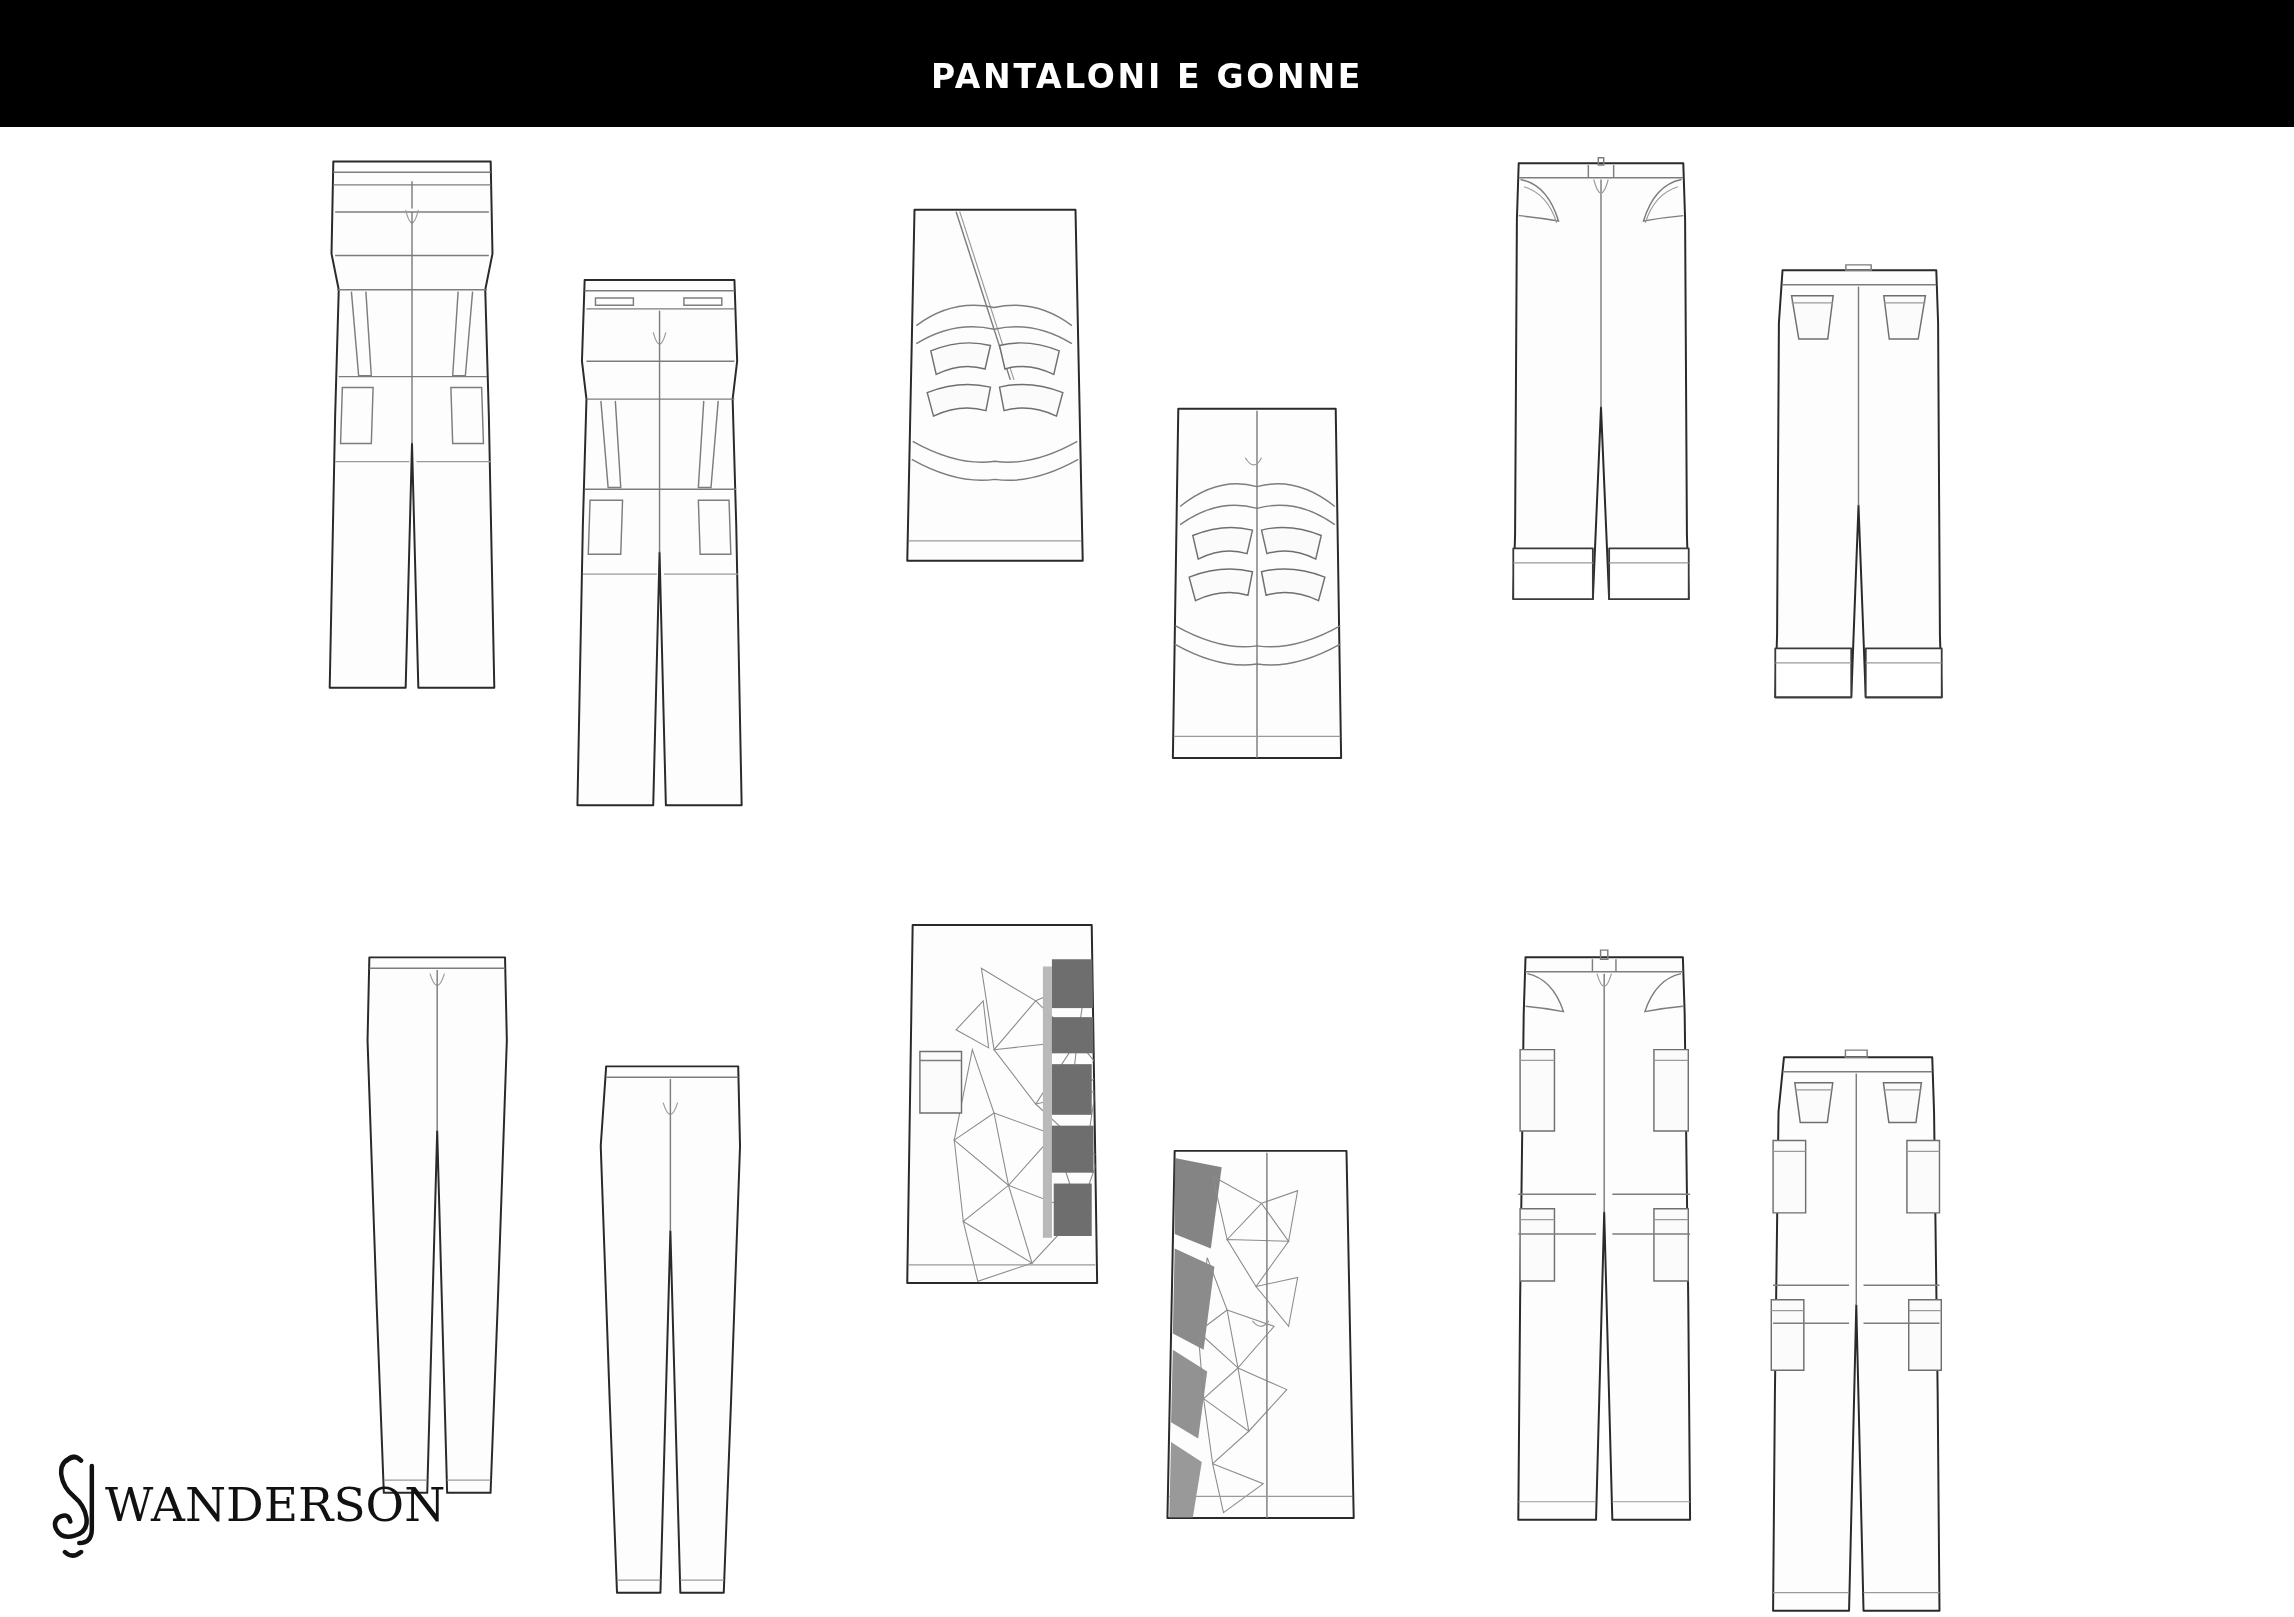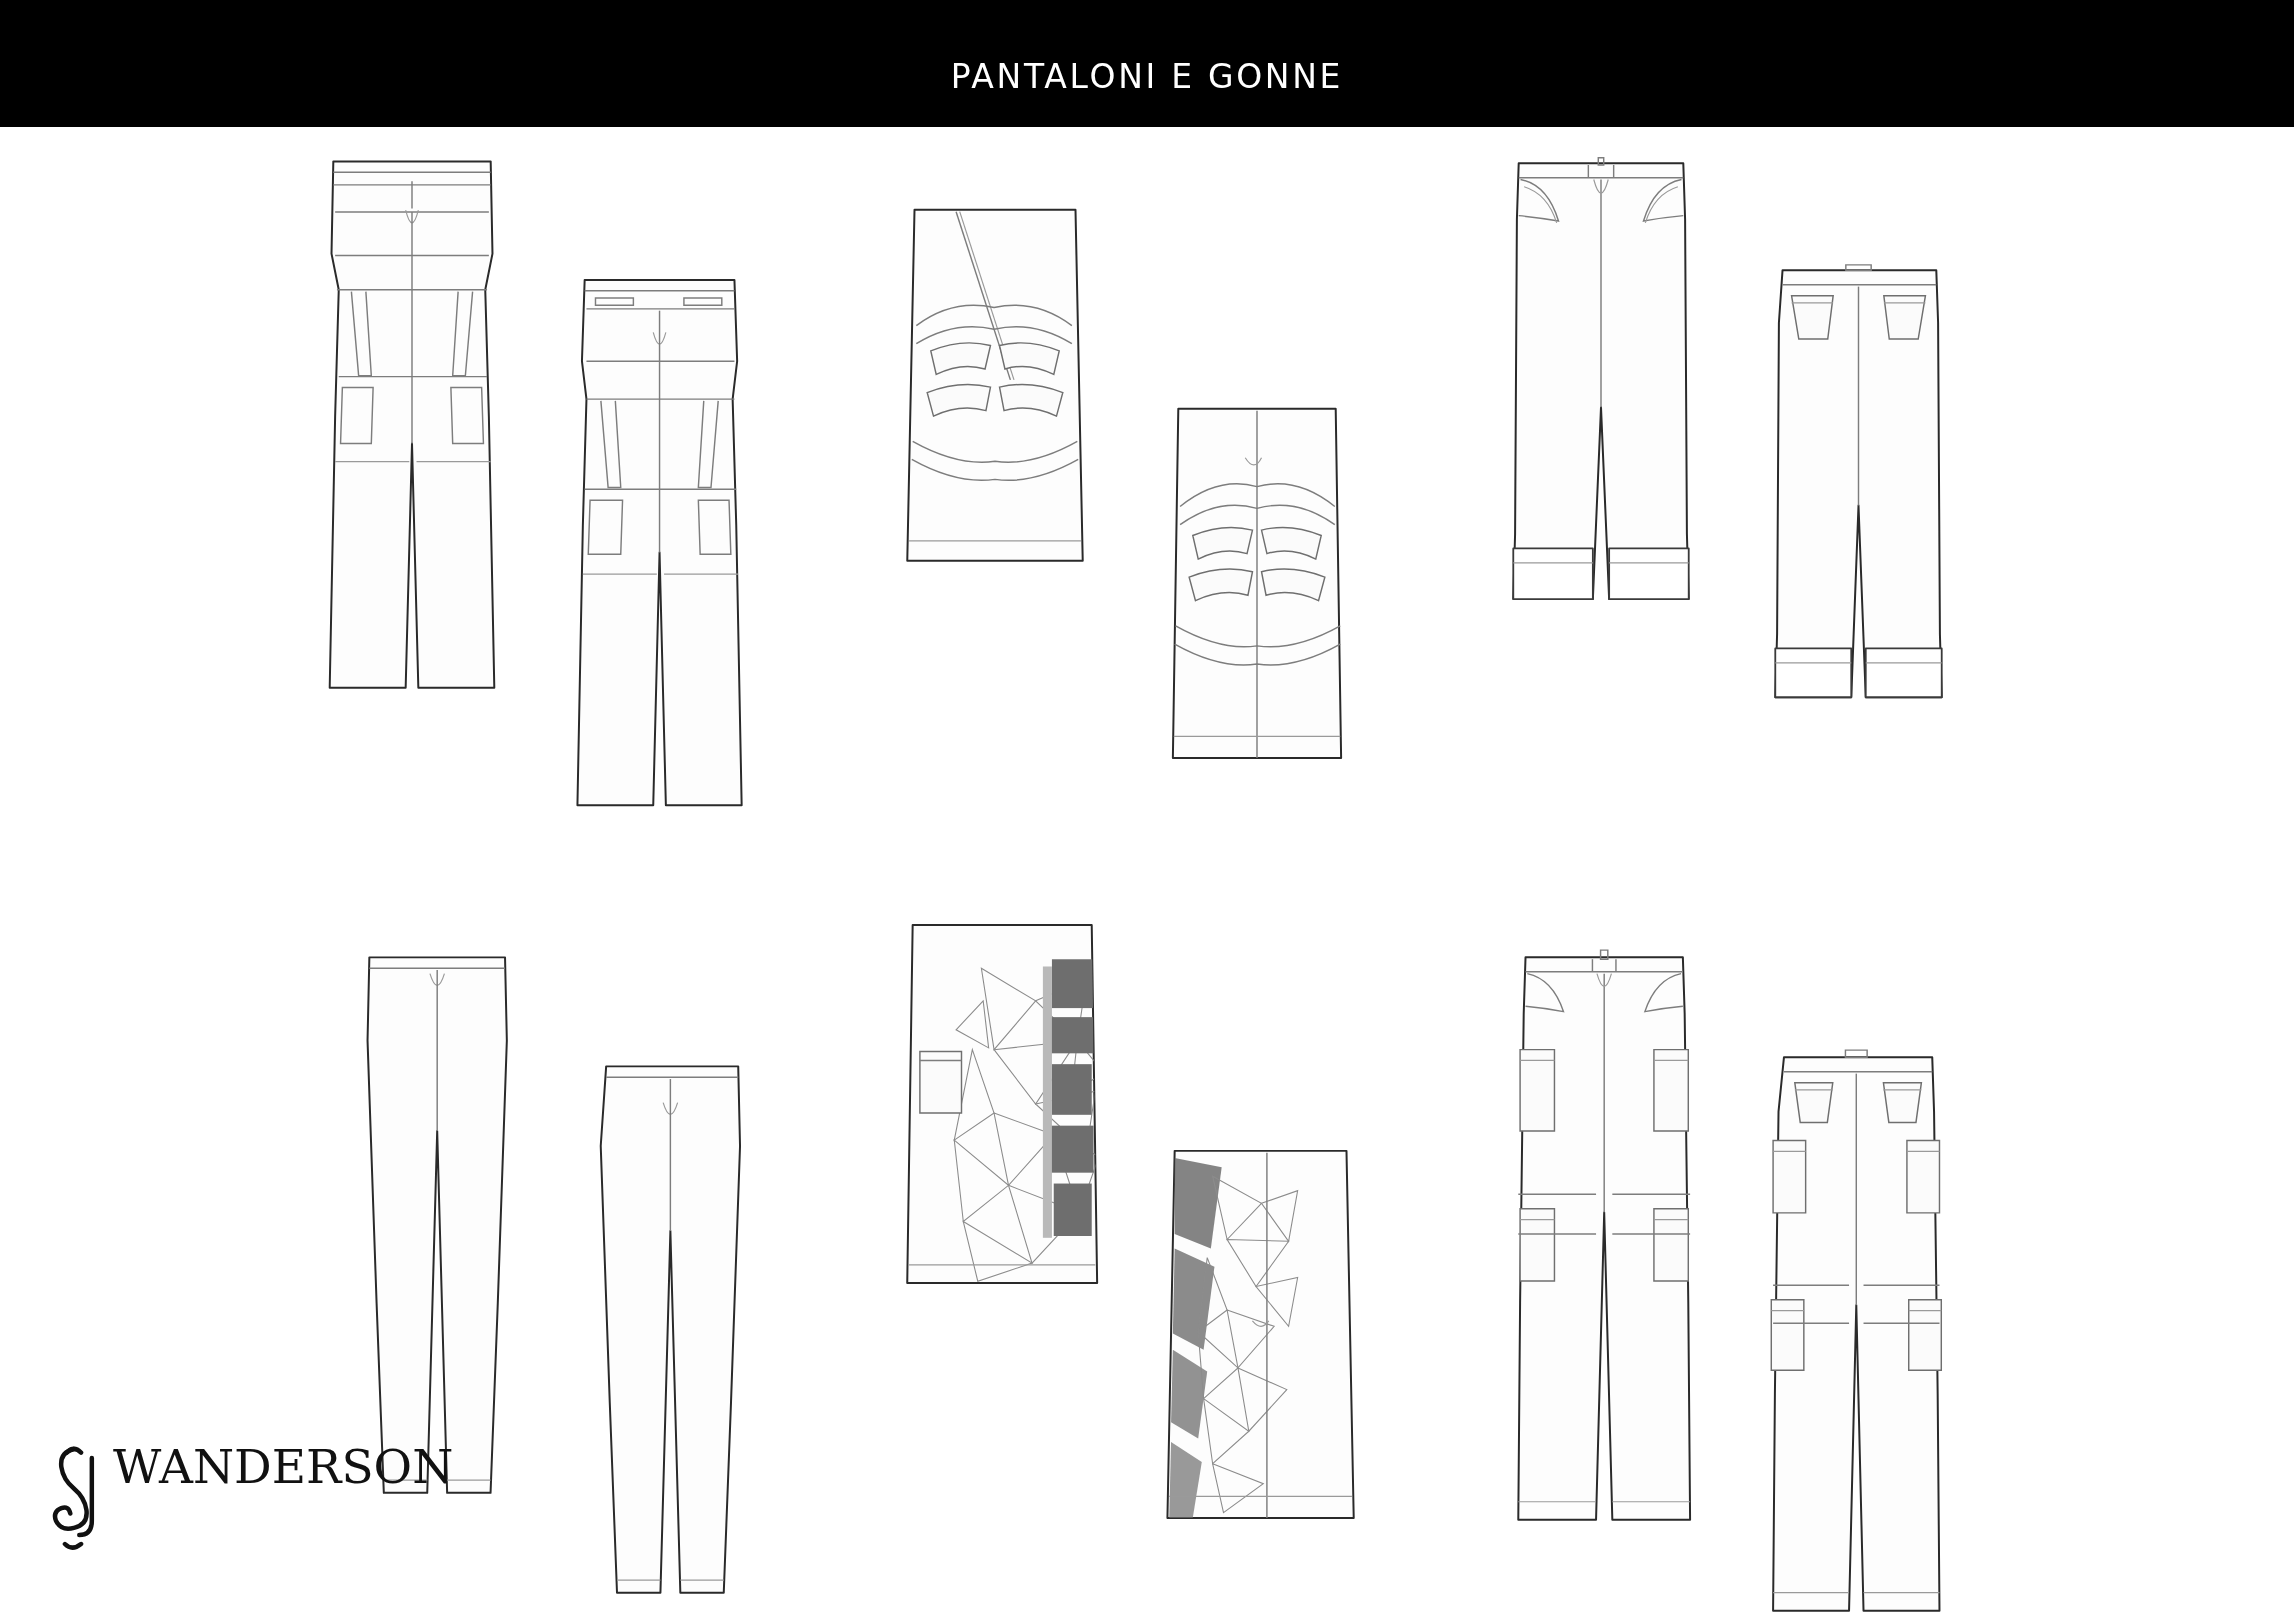--- a/index.html
+++ b/index.html
@@ -27,21 +27,21 @@
     width: 2294px;
     height: 127px;
     background: #000000;
     display: flex;
     align-items: center;
     justify-content: center;
   }
   .header-title {
     color: #ffffff;
     font-family: "DejaVu Sans", sans-serif;
-    font-weight: normal;
+    font-weight: bold;
     font-size: 33px;
     letter-spacing: 2.7px;
     margin-top: 26px;
   }
   
   .sheet {
     position: absolute;
     left: 0;
     top: 127px;
     width: 2294px;
@@ -65,22 +65,22 @@
   .graylite { fill: #b9b9b9; }
   .shard { fill: none; stroke: #8c8c8c; stroke-width: 1.2; }
   
   .logo {
     position: absolute;
     left: 47px;
     top: 1443px;
     width: 326px;
     height: 122px;
     display: flex;
-    align-items: flex-start;
-    gap: 14px;
+    align-items: center;
+    gap: 6px;
   }
   .logo-mark svg { display: block; }
   .logo-text {
     font-family: "DejaVu Serif", serif;
     font-size: 47px;
     letter-spacing: 0px;
     color: #111111;
     line-height: 1;
     white-space: nowrap;
   }

